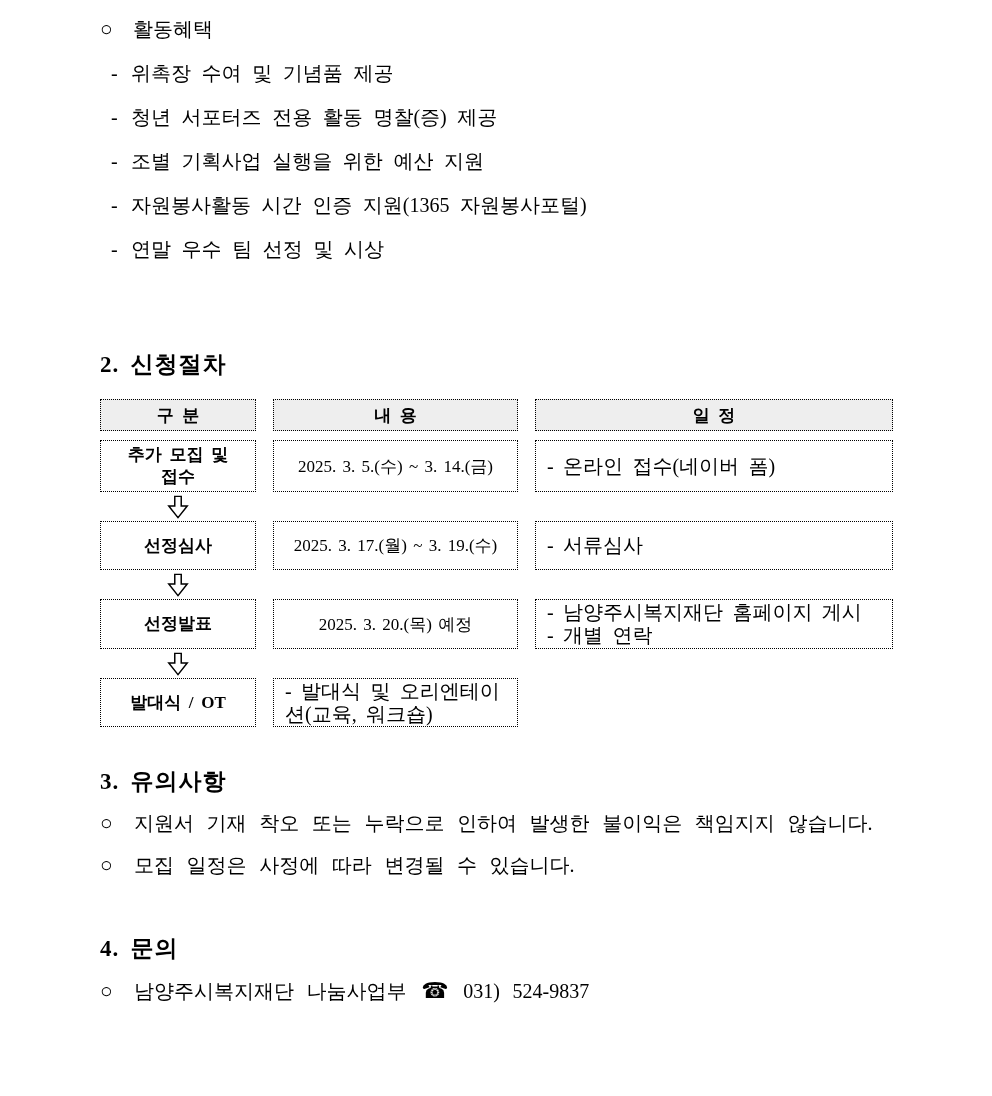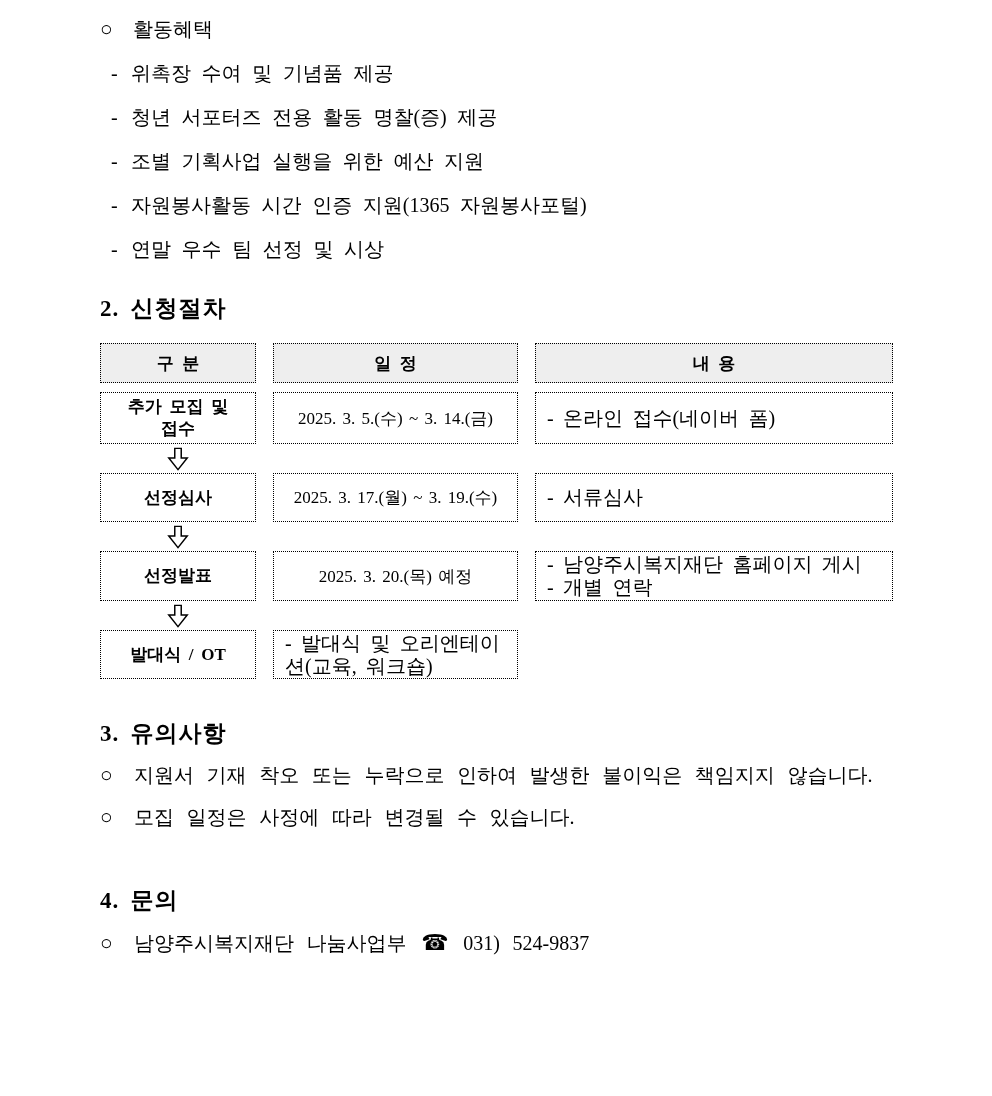--- a/index.html
+++ b/index.html
@@ -42,42 +42,42 @@
   .dash-line .dash-marker { flex: 0 0 20px; }
 
   
   .section-title {
     font-size: 23px;
     font-weight: bold;
     line-height: 30px;
     letter-spacing: 1px;
     word-spacing: 0.2em;
   }
-  .t2 { margin-top: 32px; }
+  .t2 { margin-top: 88px; }
   .t3 { margin-top: 40px; }
   .t4 { margin-top: 51px; }
 
   
   .ptable { margin-top: 19px; }
   .trow {
     display: grid;
     grid-template-columns: 156px 245px 358px;
     column-gap: 17px;
   }
   .cell {
     border: 1px dotted #000000;
     background: #ffffff;
     display: flex;
     align-items: center;
     justify-content: center;
     flex-direction: column;
   }
   .thead { margin-bottom: 9px; }
   .thead .cell {
-    height: 40px;
+    height: 32px;
     background: #eeeeee;
     font-size: 17px;
     font-weight: bold;
   }
   .r1 .cell { min-height: 52px; }
   .r2 .cell { min-height: 49px; }
   .r3 .cell { min-height: 50px; }
   .r4 .cell { min-height: 49px; }
   .stage-cell { font-size: 17px; font-weight: bold; line-height: 22px; word-spacing: 0.2em; text-align: center; }
   .sched-cell { font-size: 17px; line-height: 21px; word-spacing: 0.12em; }
@@ -144,24 +144,24 @@
 
   <div class="section-title t2"><span>2.</span> <span>신청절차</span></div>
 
   <div class="ptable">
 
     <div class="trow thead">
       <div class="cell">
           <span class="pre">구  분</span>
         </div>
       <div class="cell">
+          <span class="pre">내  용</span>
+        </div>
+      <div class="cell">
           <span class="pre">일  정</span>
-        </div>
-      <div class="cell">
-          <span class="pre">내  용</span>
         </div>
     </div>
 
     <div class="trow r1">
       <div class="cell stage-cell">
         <span>추가 모집 및</span>
         <span>접수</span>
       </div>
       <div class="cell sched-cell">
           <span>2025. 3. 5.(수) ~ 3. 14.(금)</span>

